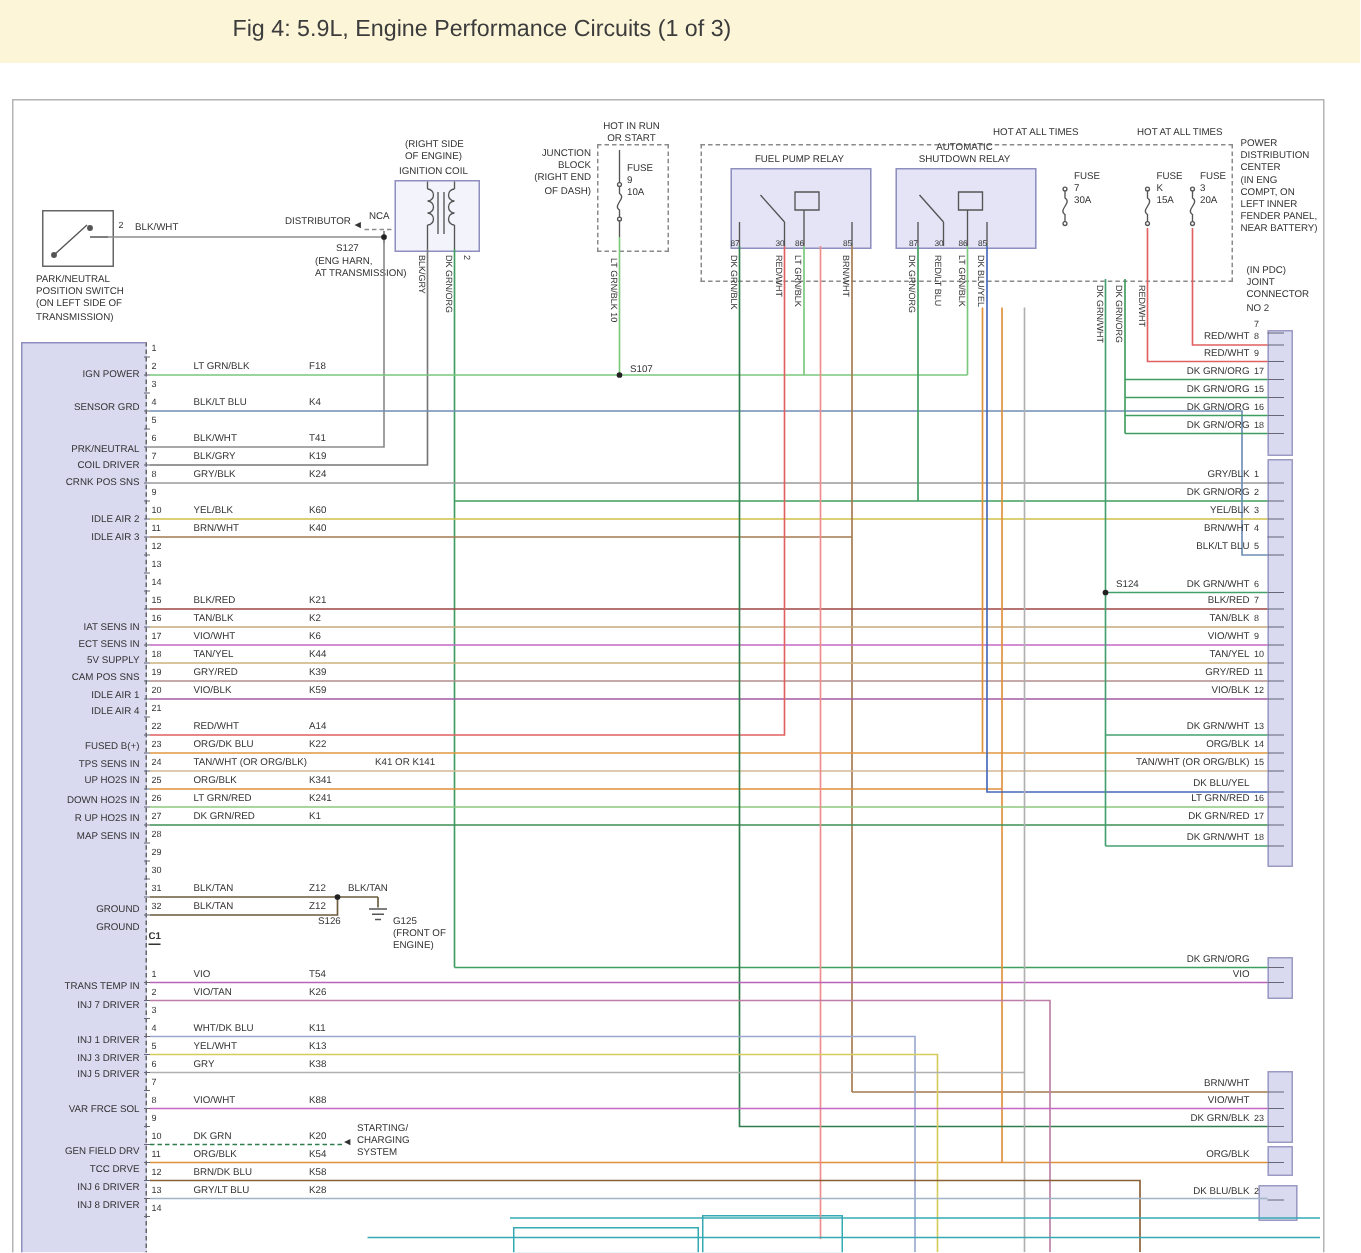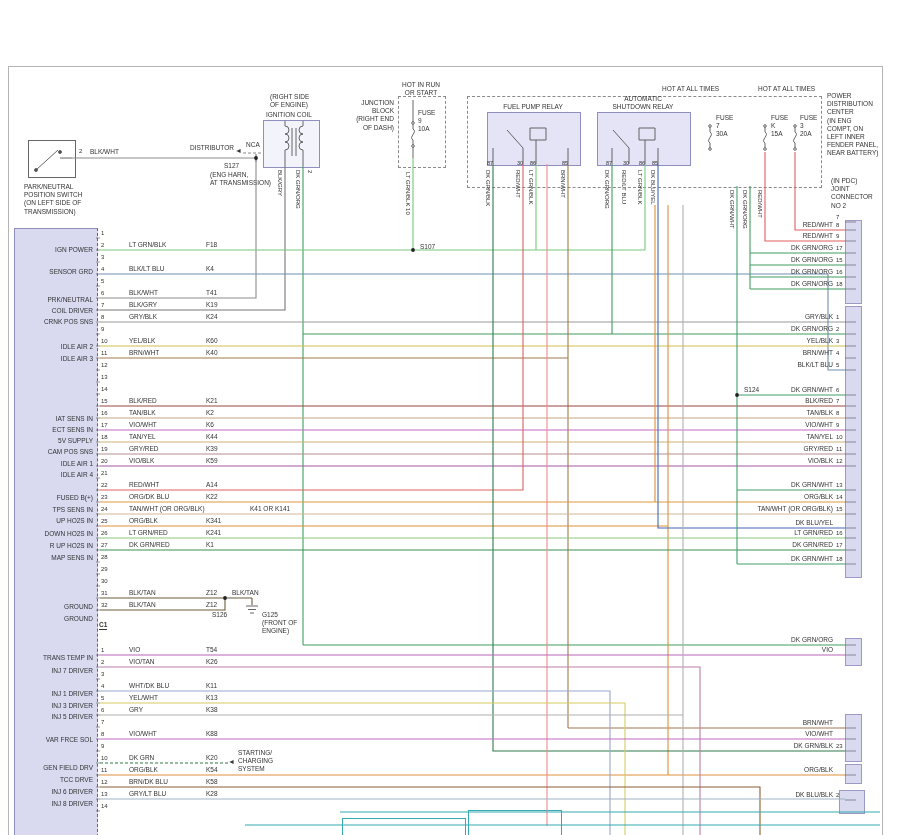--- a/index.html
+++ b/index.html
@@ -23,20 +23,23 @@
   .multi div{font-size:6.5px;line-height:8.2px;white-space:nowrap;}
   .c1{font-weight:bold;border-bottom:1px solid #333;font-size:6.5px;}
   svg{position:absolute;left:0;top:0;pointer-events:none;}
   .arrow{font-size:7px;}
 </style>
 </head>
 <body>
 
 <div id="page">
 
+  <div class="titlebar">
+    <span class="title">Fig 4: 5.9L, Engine Performance Circuits (1 of 3)</span>
+  </div>
 
   <div class="frame"></div>
 
   <div class="block" style="left:14px;top:228px;width:82px;height:612px;border-right:1px dashed #666;"></div>
 
   <div class="box" style="left:28px;top:140px;width:46px;height:36px;background:#fff;border-color:#666;"></div>
   <div class="lbl multi" style="left:24px;top:183px;">
       <div>PARK/NEUTRAL</div>
       <div>POSITION SWITCH</div>
       <div>(ON LEFT SIDE OF</div>

